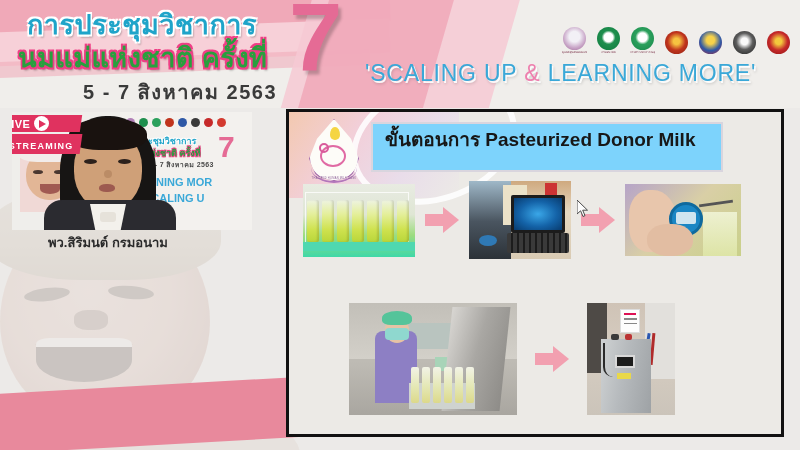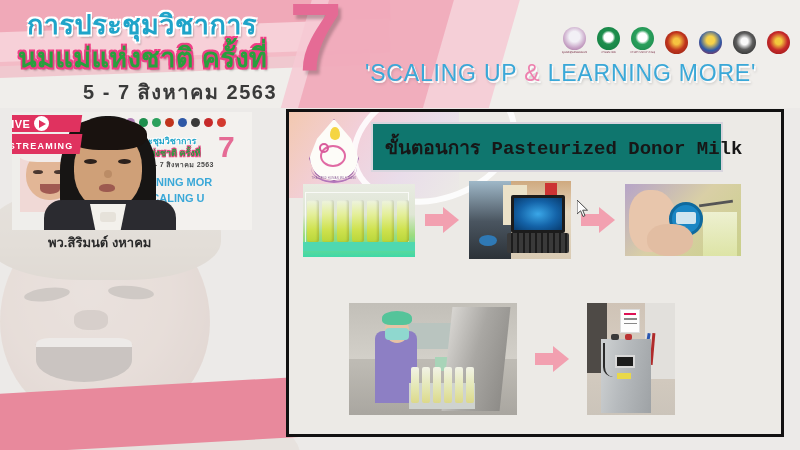--- a/index.html
+++ b/index.html
@@ -253,25 +253,24 @@
     position: absolute; left: 0; top: 60px;
     width: 62px; text-align: center;
     font-size: 2.6px; color: #8a5e96;
     letter-spacing: .3px; white-space: nowrap;
   }
 
   
   .slide-title-wrap {
     position: absolute; left: 82px; top: 10px;
     width: 352px; height: 50px;
-    background: #0f766e;
+    background: #7dd3fc;
     border: 2px solid #d9d5de;
-    display: flex; align-items: center;
+    display: flex; align-items: flex-start;
     padding-left: 12px;
-    font-family: Liberation Mono, monospace;
   }
   .slide-title {
     font-size: 19px; font-weight: 700;
     color: #171717;
     white-space: nowrap;
   }
 
   
   .photo-row {
     position: absolute;
@@ -806,15 +805,15 @@
       <div class="live-row1">
         <span>LIVE</span>
         <span class="live-play"></span>
       </div>
       <div class="live-row2">
         <span>STREAMING</span>
       </div>
     </div>
   </div>
 
-  <div class="speaker-name">พว.สิริมนต์  งหาคม</div>
+  <div class="speaker-name">พว.สิริมนต์  กรมอนาม</div>
 
 </div>
 
 </body></html>

